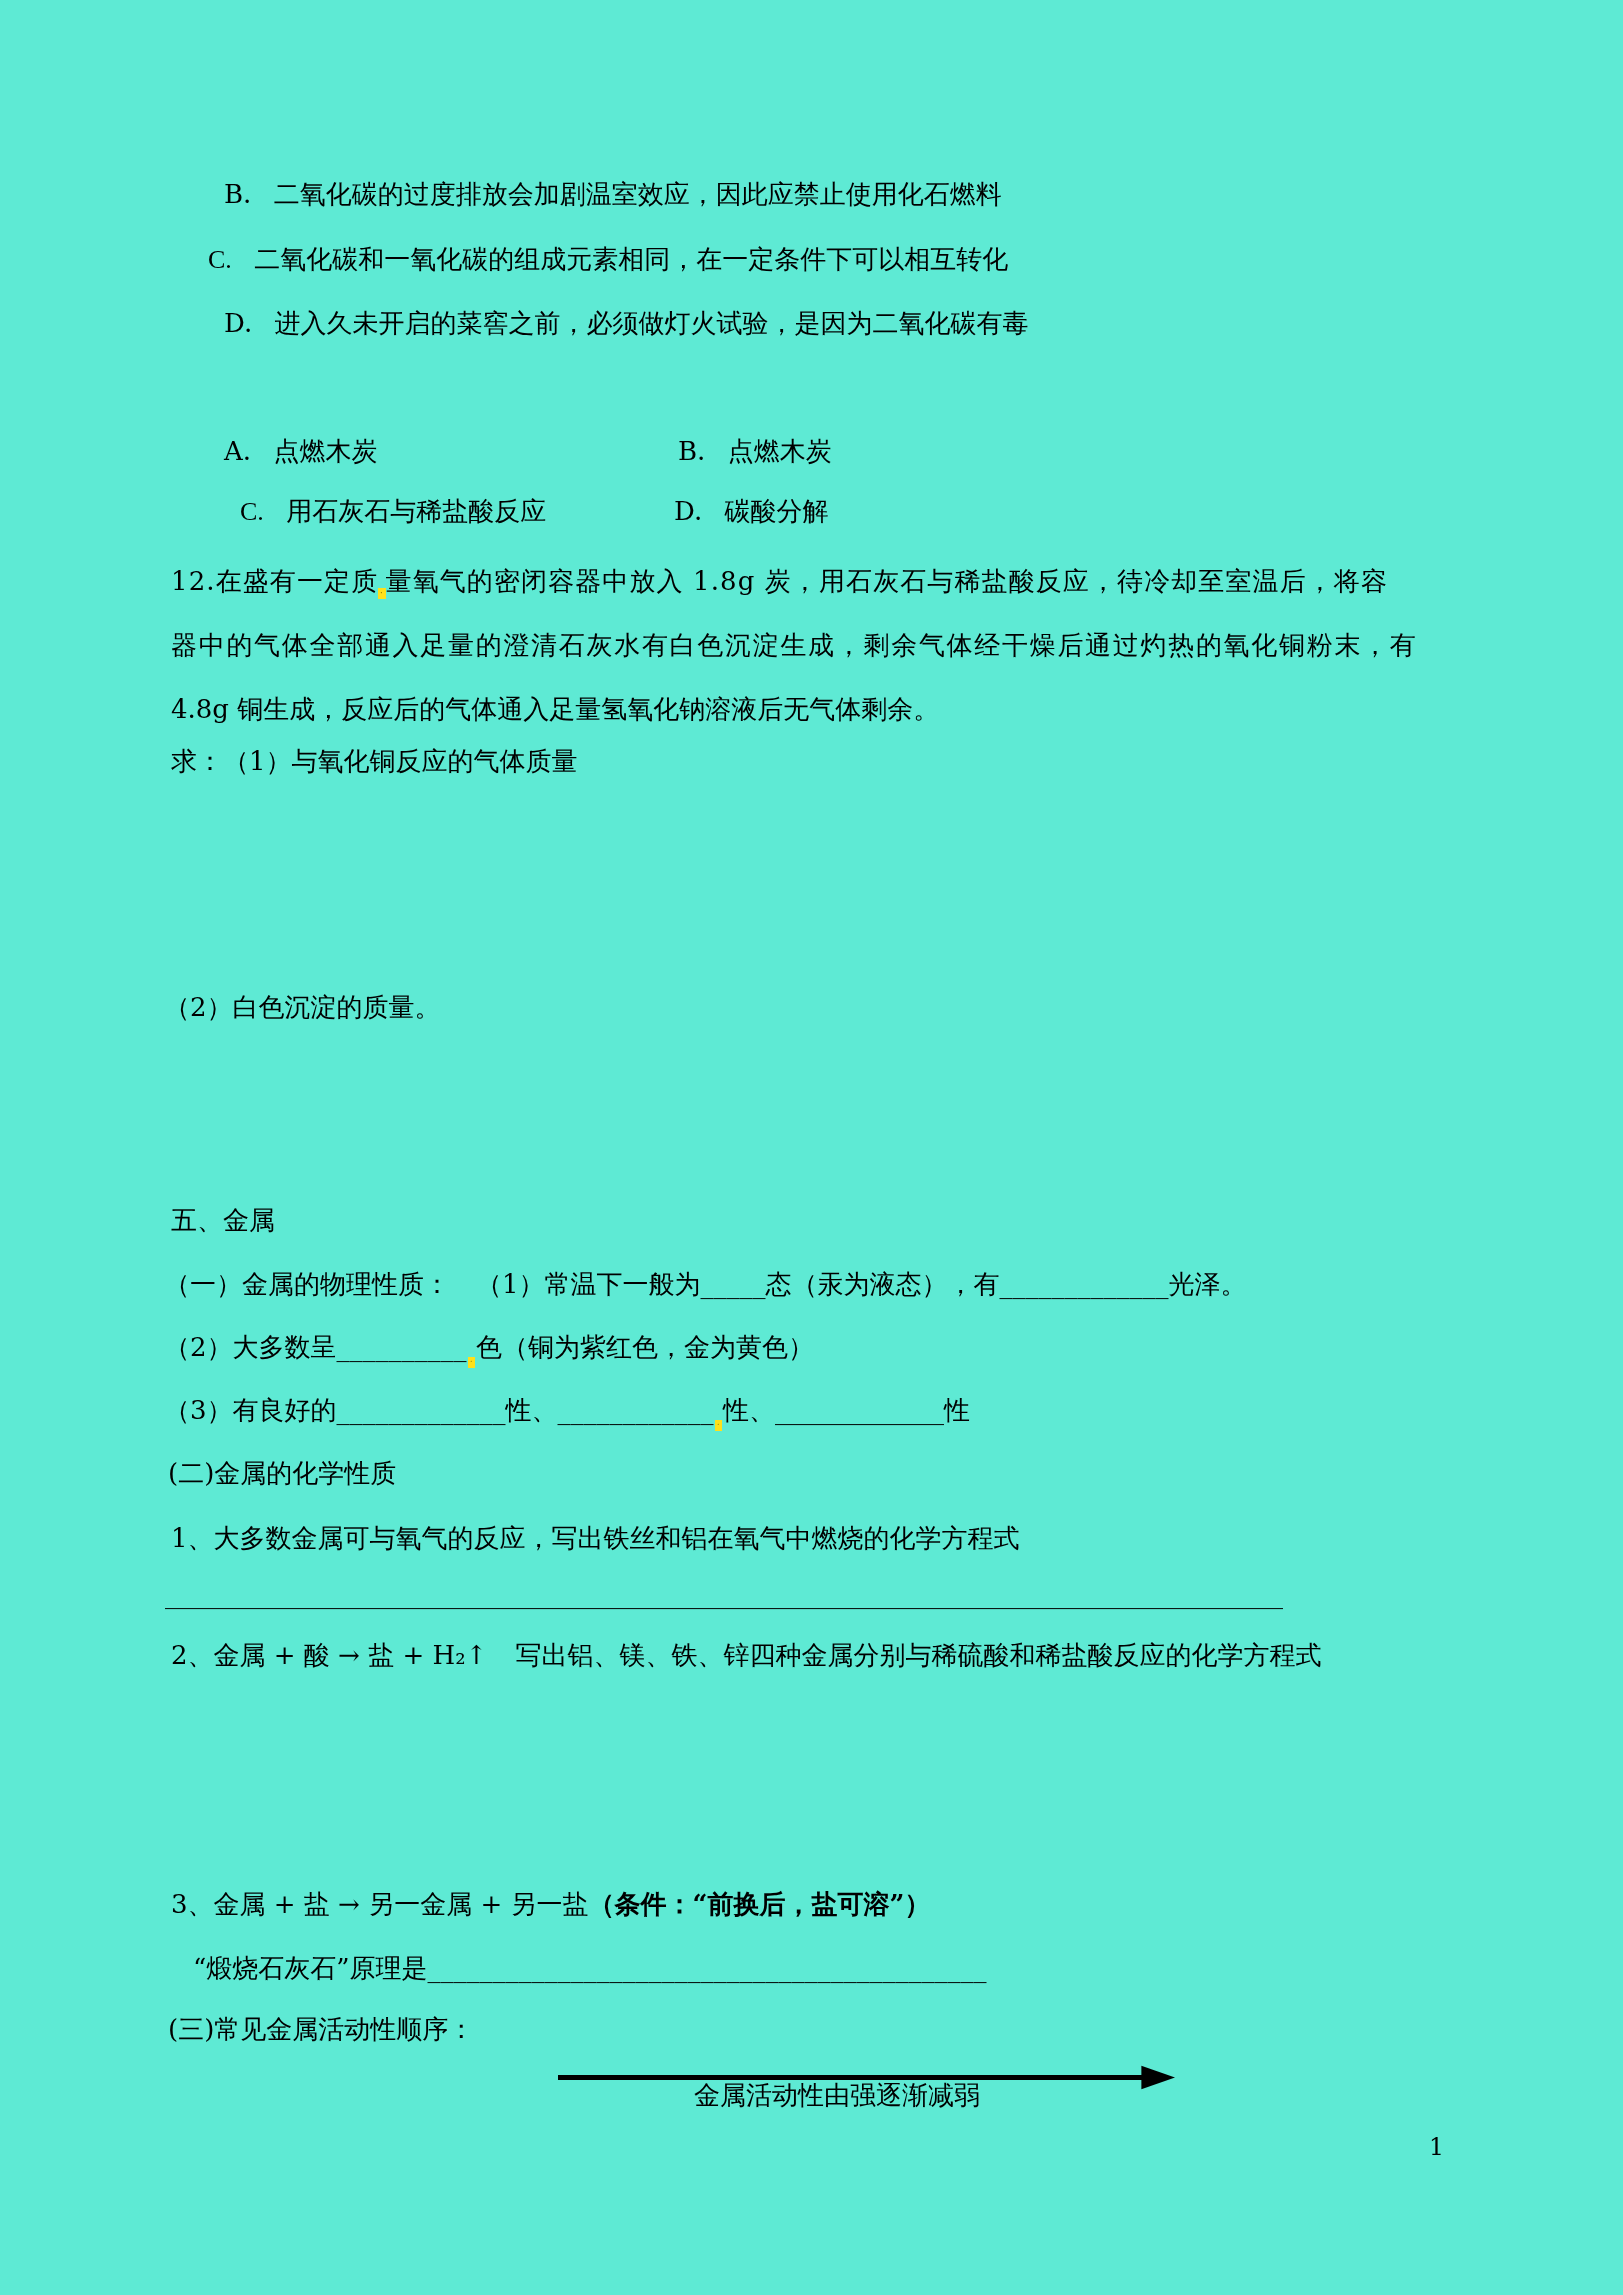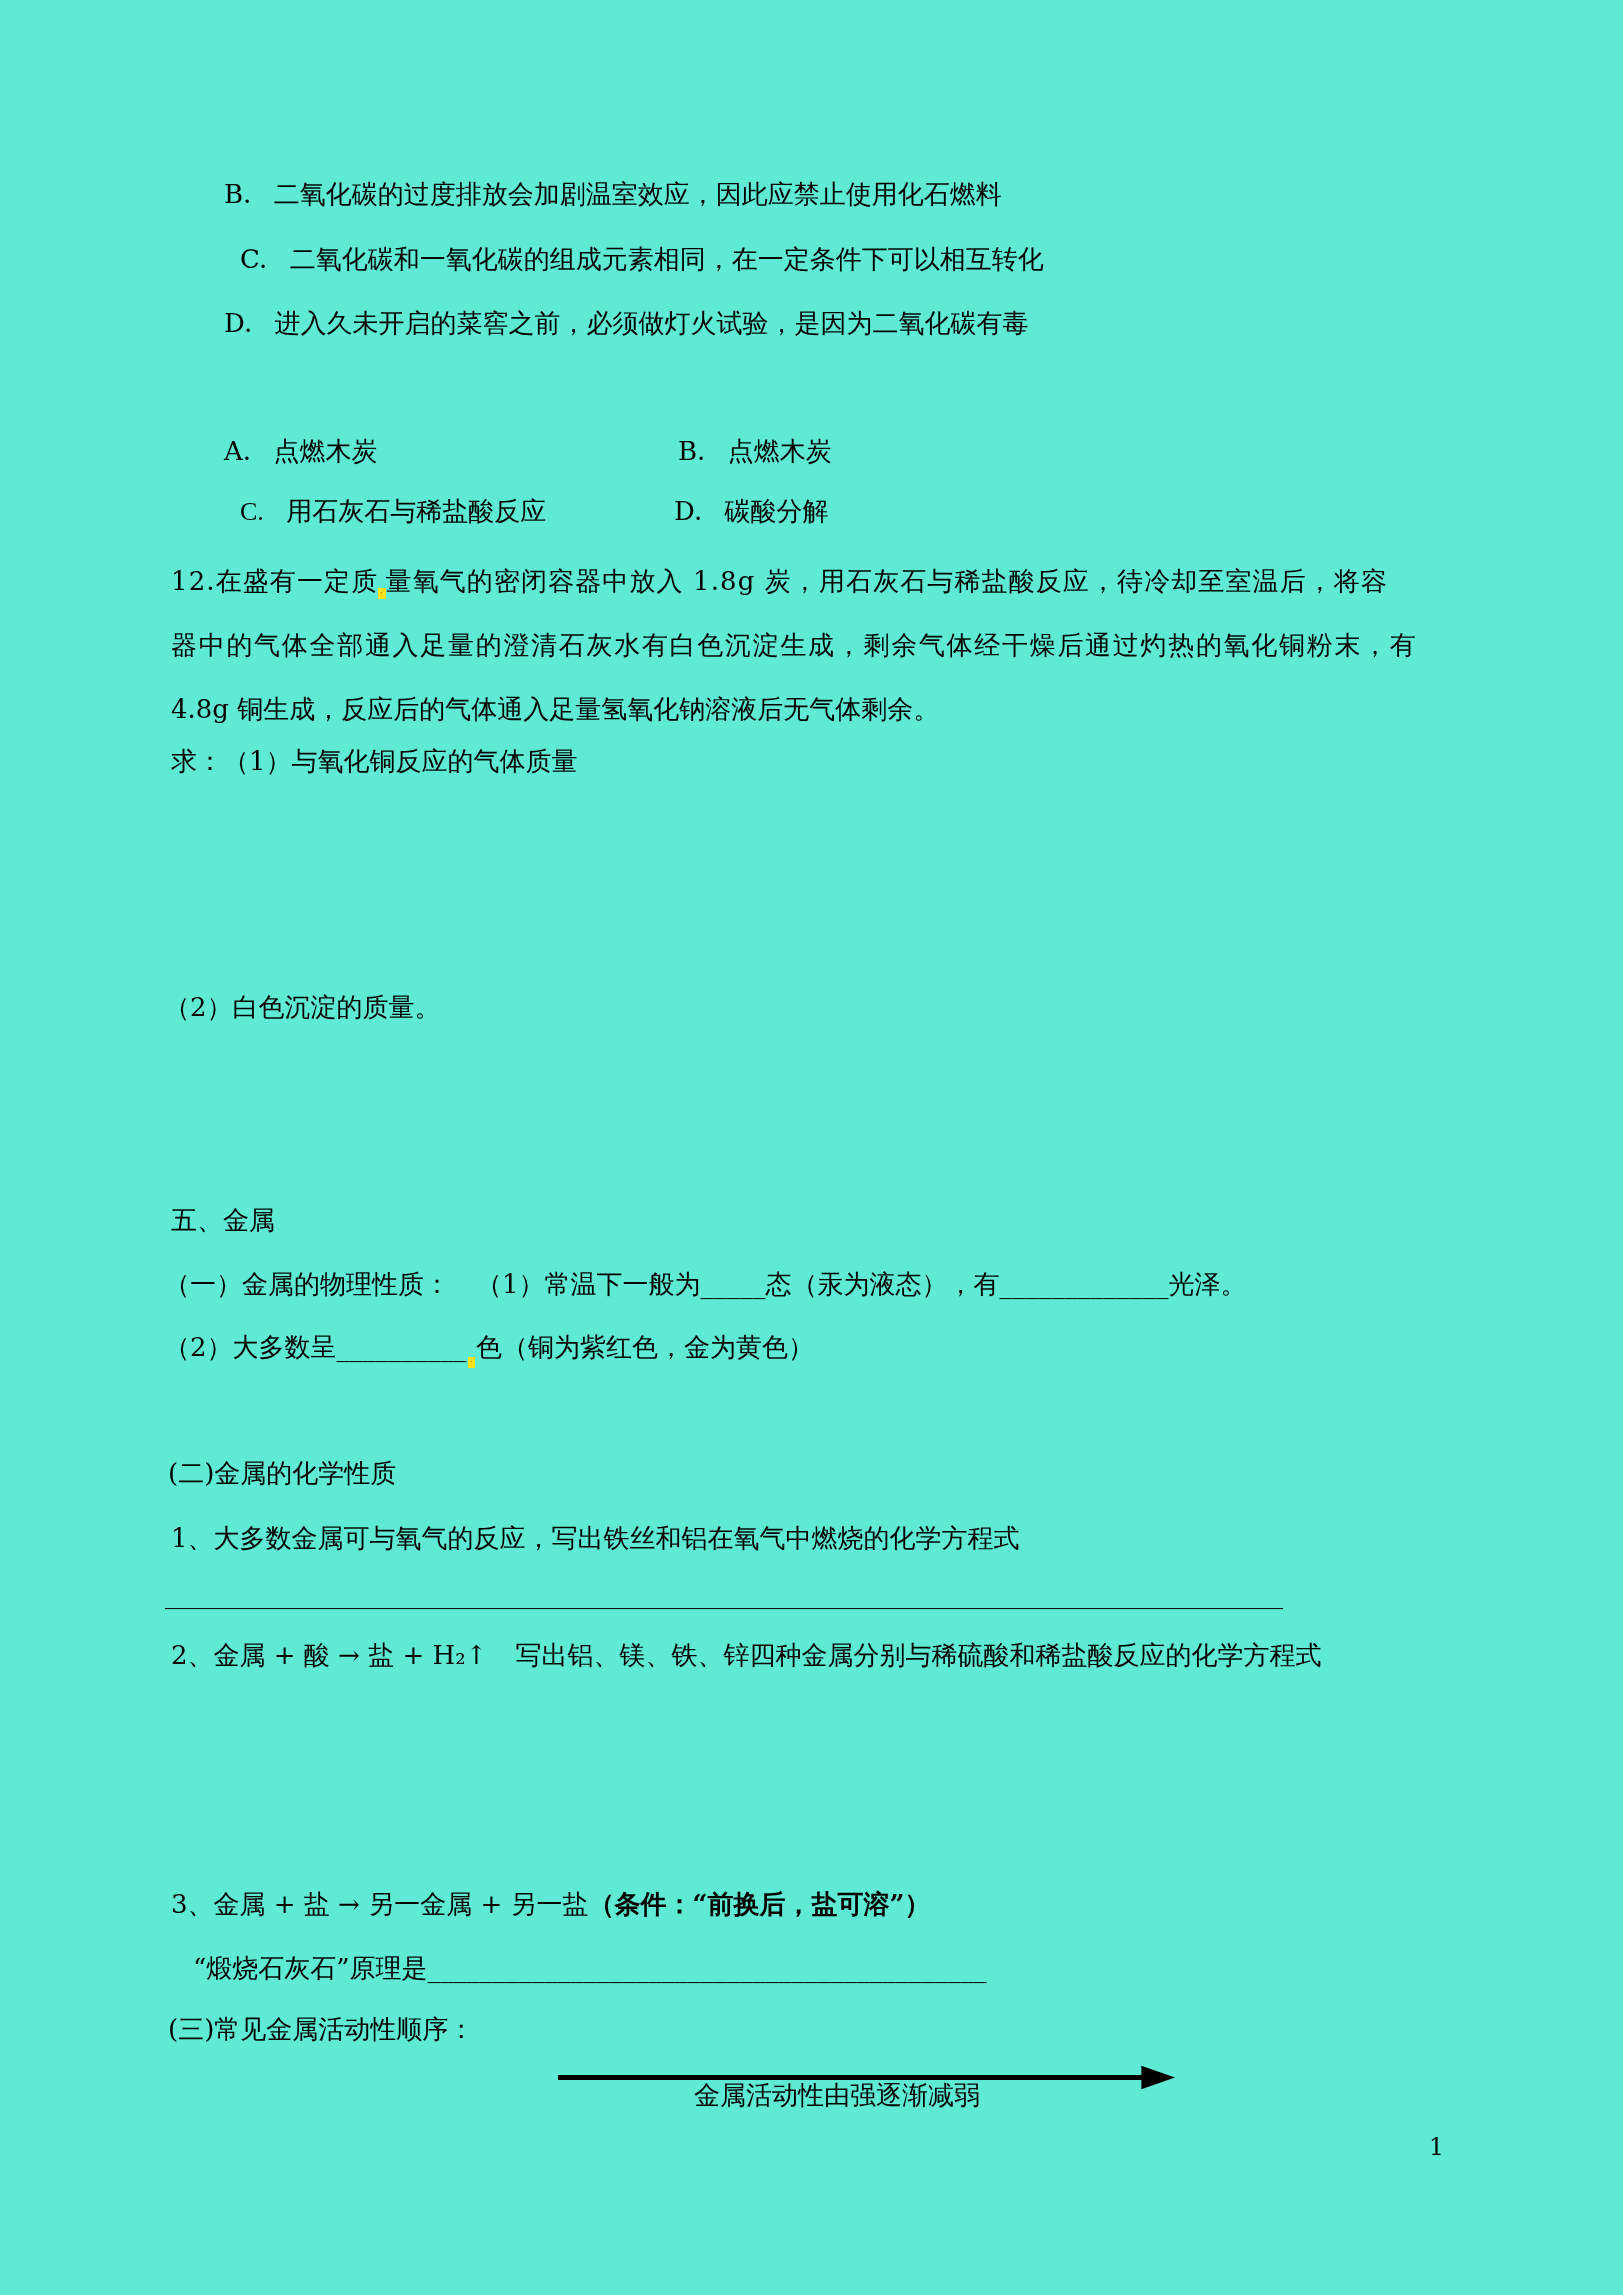--- a/index.html
+++ b/index.html
@@ -33,21 +33,21 @@
   .caption{position:absolute;white-space:nowrap;}
 </style>
 </head>
 <body>
 
 <div class="page">
 
   <div class="ln" style="left:224px;top:178px;">
     <span>B.</span><span class="otext">二氧化碳的过度排放会加剧温室效应，因此应禁止使用化石燃料</span>
   </div>
-  <div class="ln" style="left:240px;top:243px;">
+  <div class="ln" style="left:208px;top:243px;font-family:Liberation Serif, serif;">
     <span>C.</span><span class="otext">二氧化碳和一氧化碳的组成元素相同，在一定条件下可以相互转化</span>
   </div>
   <div class="ln" style="left:224px;top:307px;">
     <span>D.</span><span class="otext">进入久未开启的菜窖之前，必须做灯火试验，是因为二氧化碳有毒</span>
   </div>
 
 
   <div class="ln" style="left:224px;top:435px;">
     <span>A.</span><span class="otext">点燃木炭</span>
   </div>
@@ -72,20 +72,23 @@
   <div class="ln" style="left:164px;top:991px;">（2）白色沉淀的质量。</div>
 
   <div class="ln" style="left:171px;top:1204px;">五、金属</div>
 
   <div class="ln" style="left:164px;top:1268px;">（一）金属的物理性质：　（1）常温下一般为_____态（汞为液态），有_____________光泽。</div>
 
   <div class="ln" style="left:164px;top:1331px;">
     <span>（2）大多数呈__________</span><span class="hmark hm-under">·</span><span>色（铜为紫红色，金为黄色）</span>
   </div>
 
+  <div class="ln" style="left:164px;top:1394px;">
+    <span>（3）有良好的_____________性、____________</span><span class="hmark hm-under">·</span><span>性、_____________性</span>
+  </div>
 
   <div class="ln" style="left:168px;top:1457px;">(二)金属的化学性质</div>
 
   <div class="ln" style="left:171px;top:1522px;">1、大多数金属可与氧气的反应，写出铁丝和铝在氧气中燃烧的化学方程式</div>
 
   <div class="ln blank-line" style="left:165px;top:1578px;">______________________________________________________________________________________</div>
 
   <div class="ln" style="left:171px;top:1639px;">
     <span>2、金属 + 酸 → 盐 + H₂↑</span><span class="gap-task">写出铝、镁、铁、锌四种金属分别与稀硫酸和稀盐酸反应的化学方程式</span>
   </div>

